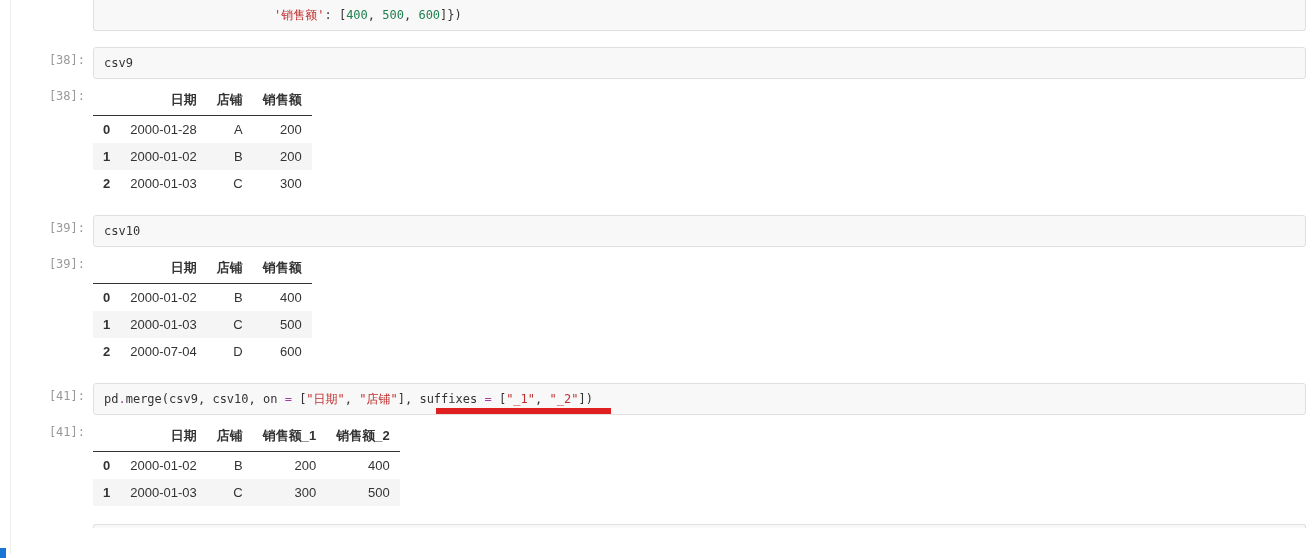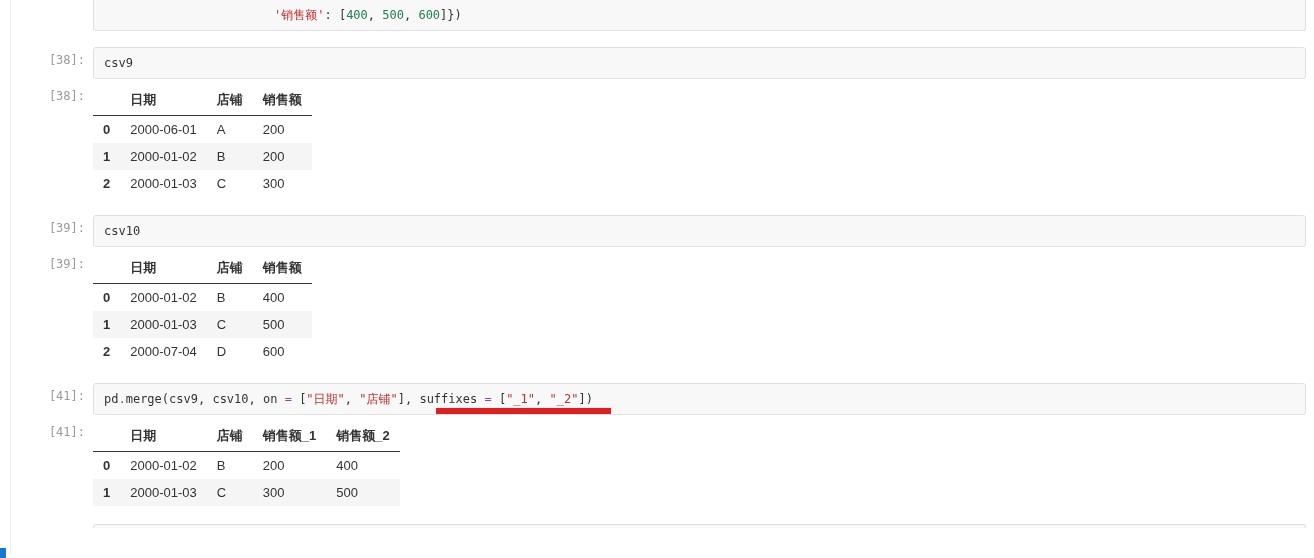--- a/index.html
+++ b/index.html
@@ -52,21 +52,21 @@
   .code-box .num   { color: #208050; }
   .code-box .op    { color: #a040a0; }
   .code-box .ident { color: #333; }
   .df-table {
     border-collapse: collapse;
     font-size: 13px;
     margin: 2px 0 14px 0;
   }
   .df-table th, .df-table td {
     padding: 6px 10px;
-    text-align: left;
+    text-align: right;
     border: none;
   }
   .df-table thead th {
     font-weight: 700;
     border-bottom: 1px solid #333;
   }
   .df-table tbody th {
     font-weight: 700;
   }
   .df-table thead th:first-child {
@@ -125,21 +125,21 @@
             <tr>
           <th></th>
           <th>日期</th>
           <th>店铺</th>
           <th>销售额</th>
         </tr>
           </thead>
         <tbody>
           <tr>
             <th>0</th>
-            <td>2000-06-01</td>
+            <td>2000-01-28</td>
             <td>A</td>
             <td>200</td>
           </tr>
           <tr>
             <th>1</th>
             <td>2000-01-02</td>
             <td>B</td>
             <td>200</td>
           </tr>
           <tr>

